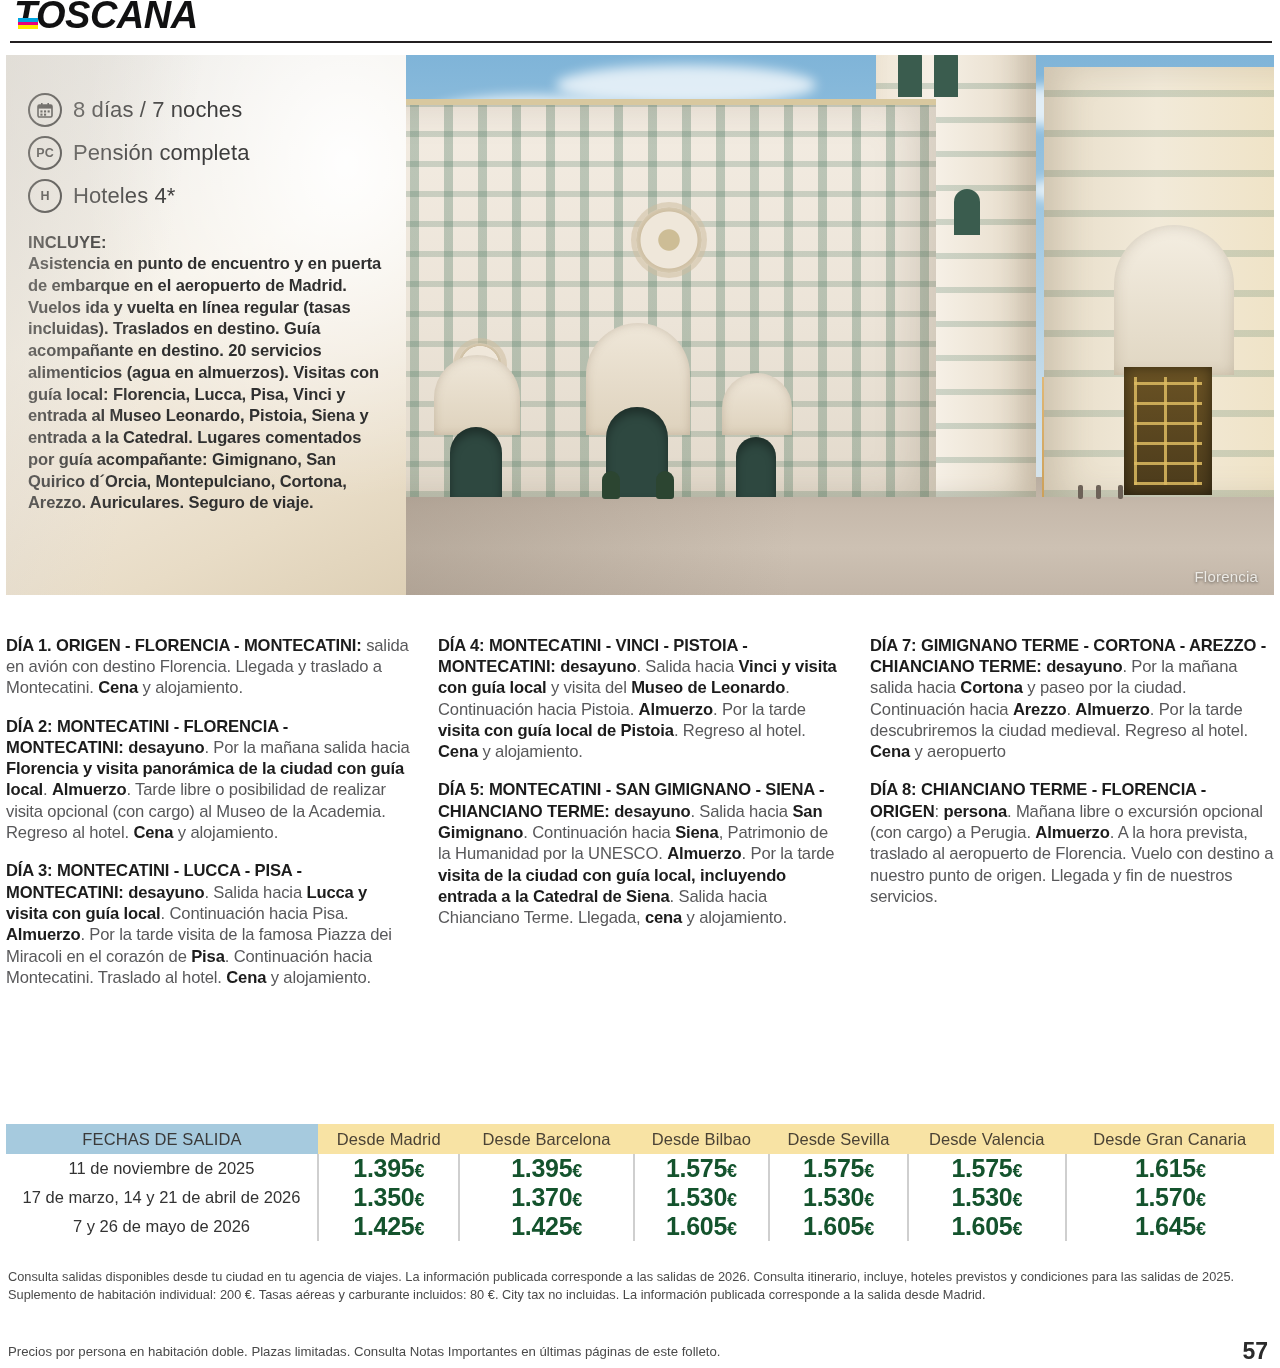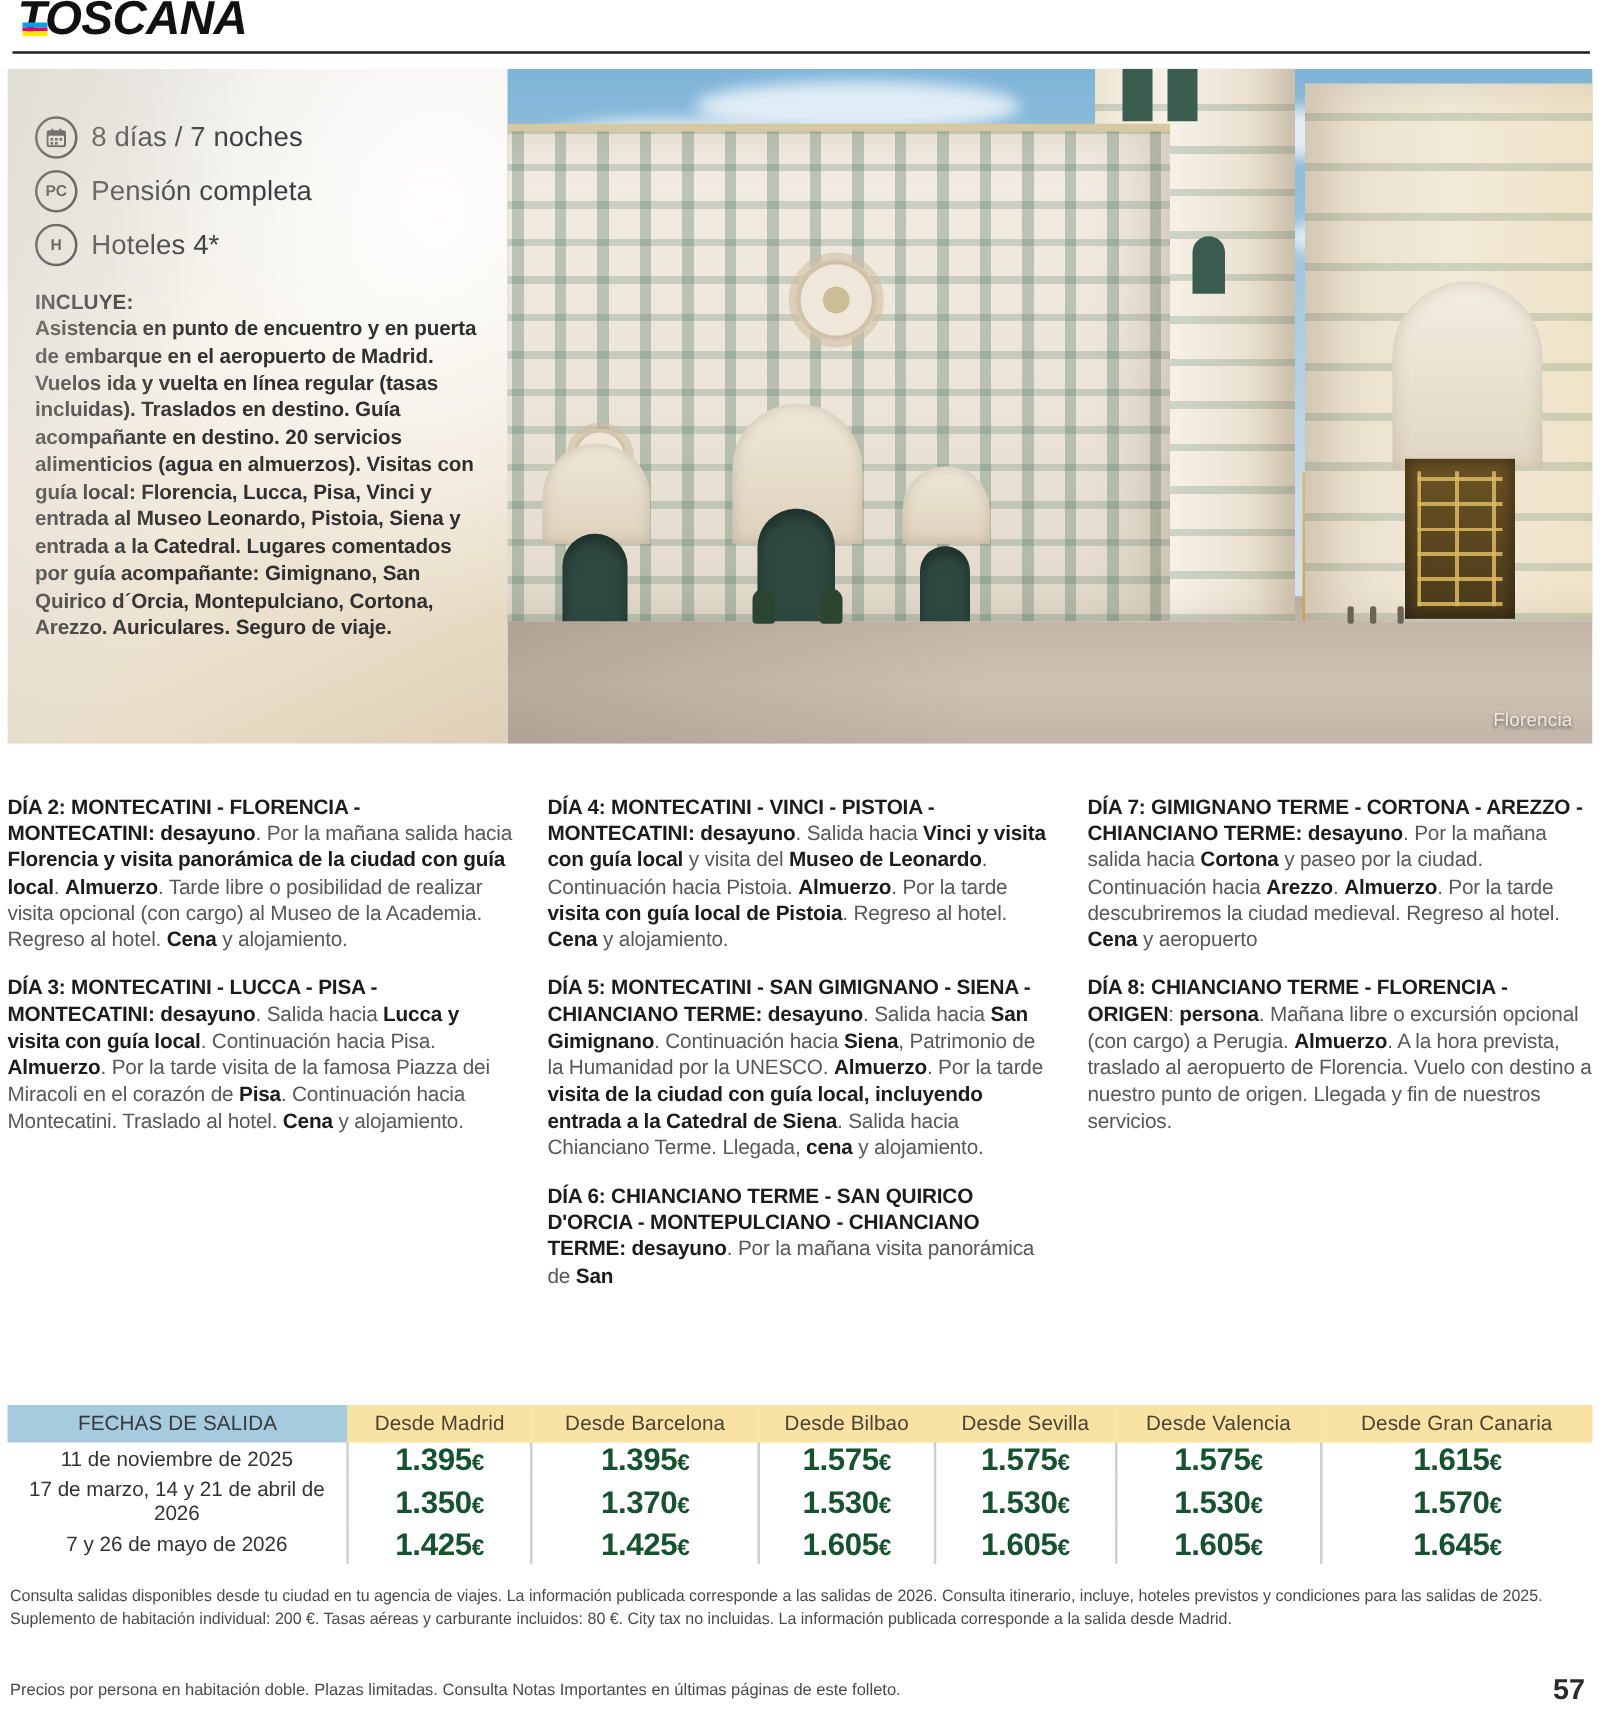--- a/index.html
+++ b/index.html
@@ -204,21 +204,21 @@
 
   
   .price-table{
     position:absolute;left:6px;top:1124px;width:1268px;
     border-collapse:collapse;
   }
   .price-table th,.price-table td{padding:0;}
   .th-dates{
     background:#a6cade;color:#3a3a3a;font-size:16.5px;
     height:30px;text-align:center;font-weight:normal;letter-spacing:.1px;
-    width:272px;
+    width:312px;
   }
   .th-city{
     background:#f8e3a4;color:#4b4335;font-size:16.5px;
     height:30px;text-align:center;font-weight:normal;letter-spacing:.1px;
   }
   .td-date{
     text-align:center;font-size:16.5px;color:#333;
     padding:4px 6px;line-height:1.18;
     border-right:2px solid #cfcfcf;
   }
@@ -340,36 +340,36 @@
     <div class="person" style="left:712px;"></div>
 
     <div class="hero-caption">Florencia</div>
   </div>
 </div>
 
 <div class="itinerary">
 
   <div class="col">
     <p class="day">
+      <span class="hd">DÍA 1. ORIGEN - FLORENCIA - MONTECATINI:</span><span> salida en avión con destino Florencia. Llegada y traslado a Montecatini. </span><b>Cena</b><span> y alojamiento.</span>
+    </p>
+    <p class="day">
       <span class="hd">DÍA 2: MONTECATINI - FLORENCIA - MONTECATINI: desayuno</span><span>. Por la mañana salida hacia </span><b>Florencia y visita panorámica de la ciudad con guía local</b><span>. </span><b>Almuerzo</b><span>. Tarde libre o posibilidad de realizar visita opcional (con cargo) al Museo de la Academia. Regreso al hotel. </span><b>Cena</b><span> y alojamiento.</span>
     </p>
     <p class="day">
       <span class="hd">DÍA 3: MONTECATINI - LUCCA - PISA - MONTECATINI: desayuno</span><span>. Salida hacia </span><b>Lucca y visita con guía local</b><span>. Continuación hacia Pisa. </span><b>Almuerzo</b><span>. Por la tarde visita de la famosa Piazza dei Miracoli en el corazón de </span><b>Pisa</b><span>. Continuación hacia Montecatini. Traslado al hotel. </span><b>Cena</b><span> y alojamiento.</span>
     </p>
   </div>
 
   <div class="col">
     <p class="day">
       <span class="hd">DÍA 4: MONTECATINI - VINCI - PISTOIA - MONTECATINI: desayuno</span><span>. Salida hacia </span><b>Vinci y visita con guía local</b><span> y visita del </span><b>Museo de Leonardo</b><span>. Continuación hacia Pistoia. </span><b>Almuerzo</b><span>. Por la tarde </span><b>visita con guía local de Pistoia</b><span>. Regreso al hotel. </span><b>Cena</b><span> y alojamiento.</span>
     </p>
     <p class="day">
       <span class="hd">DÍA 5: MONTECATINI - SAN GIMIGNANO - SIENA - CHIANCIANO TERME: desayuno</span><span>. Salida hacia </span><b>San Gimignano</b><span>. Continuación hacia </span><b>Siena</b><span>, Patrimonio de la Humanidad por la UNESCO. </span><b>Almuerzo</b><span>. Por la tarde </span><b>visita de la ciudad con guía local, incluyendo entrada a la Catedral de Siena</b><span>. Salida hacia Chianciano Terme. Llegada, </span><b>cena</b><span> y alojamiento.</span>
-    </p>
-    <p class="day">
-      <span class="hd">DÍA 6: CHIANCIANO TERME - SAN QUIRICO D'ORCIA - MONTEPULCIANO - CHIANCIANO TERME: desayuno</span><span>. Por la mañana visita panorámica de </span><b>San</b>
     </p>
   </div>
 
   <div class="col">
     <p class="day">
       <span class="hd">DÍA 7: GIMIGNANO TERME - CORTONA - AREZZO - CHIANCIANO TERME: desayuno</span><span>. Por la mañana salida hacia </span><b>Cortona</b><span> y paseo por la ciudad. Continuación hacia </span><b>Arezzo</b><span>. </span><b>Almuerzo</b><span>. Por la tarde descubriremos la ciudad medieval. Regreso al hotel. </span><b>Cena</b><span> y aeropuerto</span>
     </p>
     <p class="day">
       <span class="hd">DÍA 8: CHIANCIANO TERME - FLORENCIA - ORIGEN</span><span>: </span><b>persona</b><span>. Mañana libre o excursión opcional (con cargo) a Perugia. </span><b>Almuerzo</b><span>. A la hora prevista, traslado al aeropuerto de Florencia. Vuelo con destino a nuestro punto de origen. Llegada y fin de nuestros servicios.</span>
     </p>

